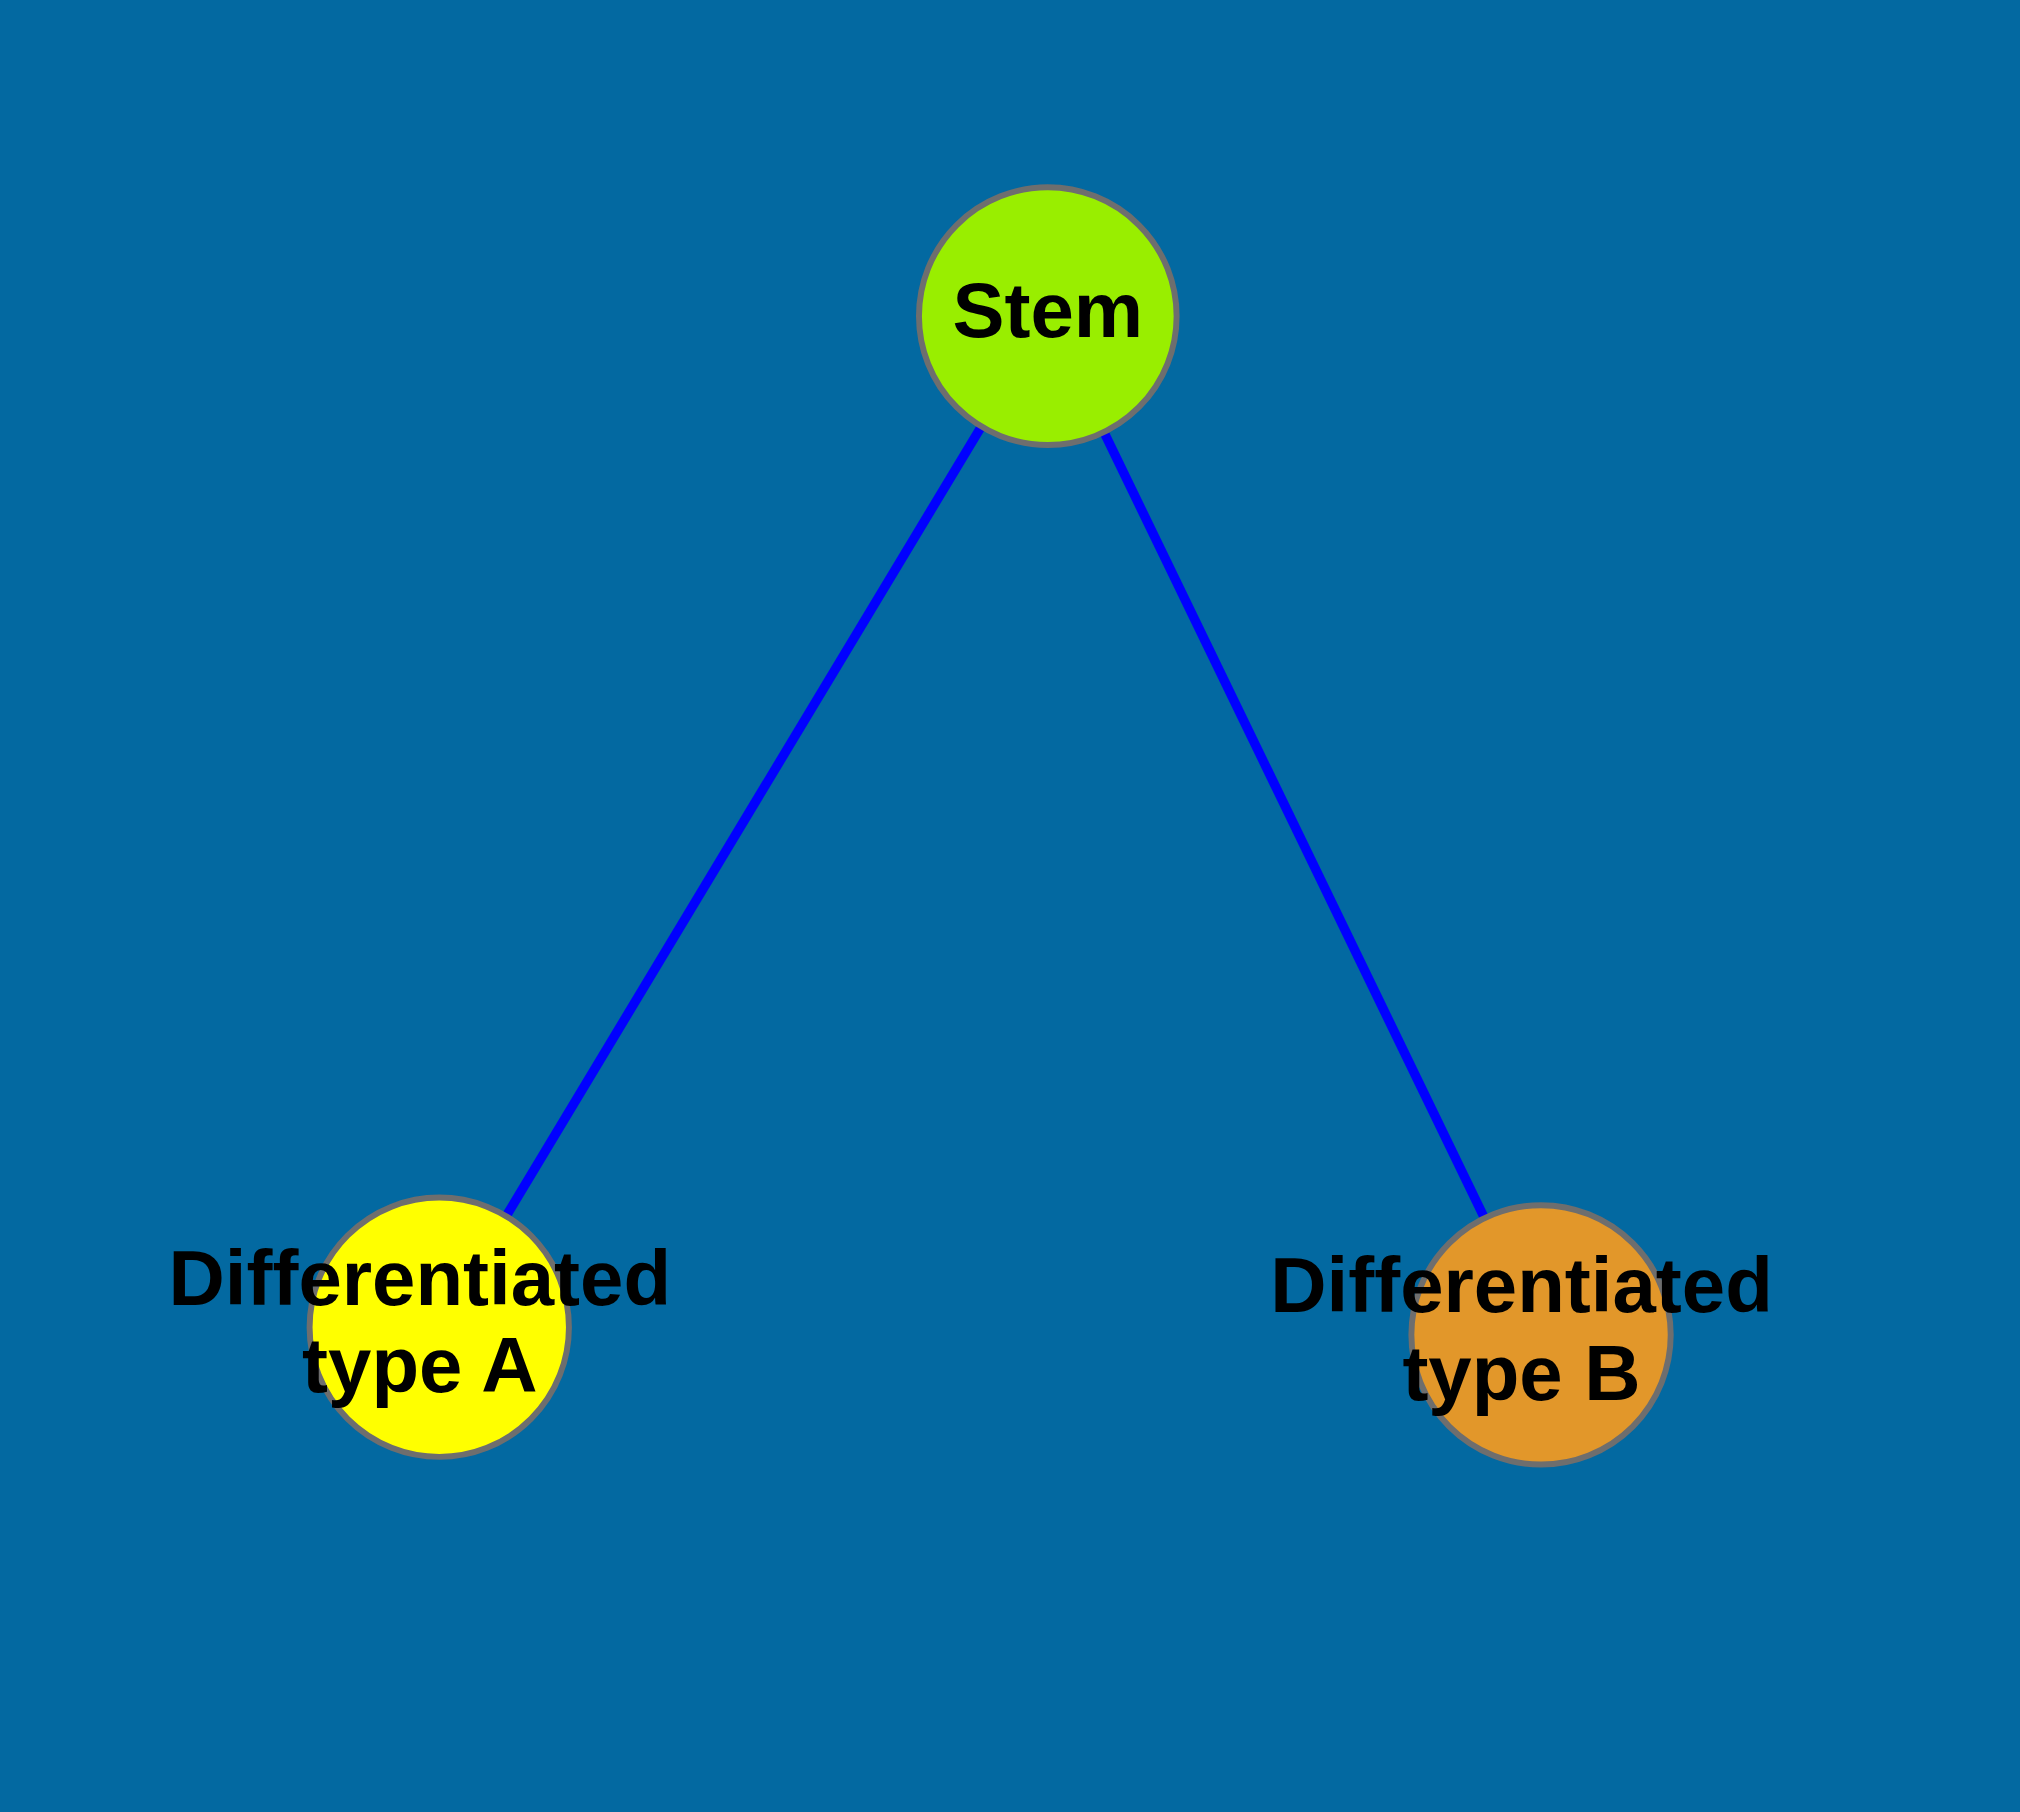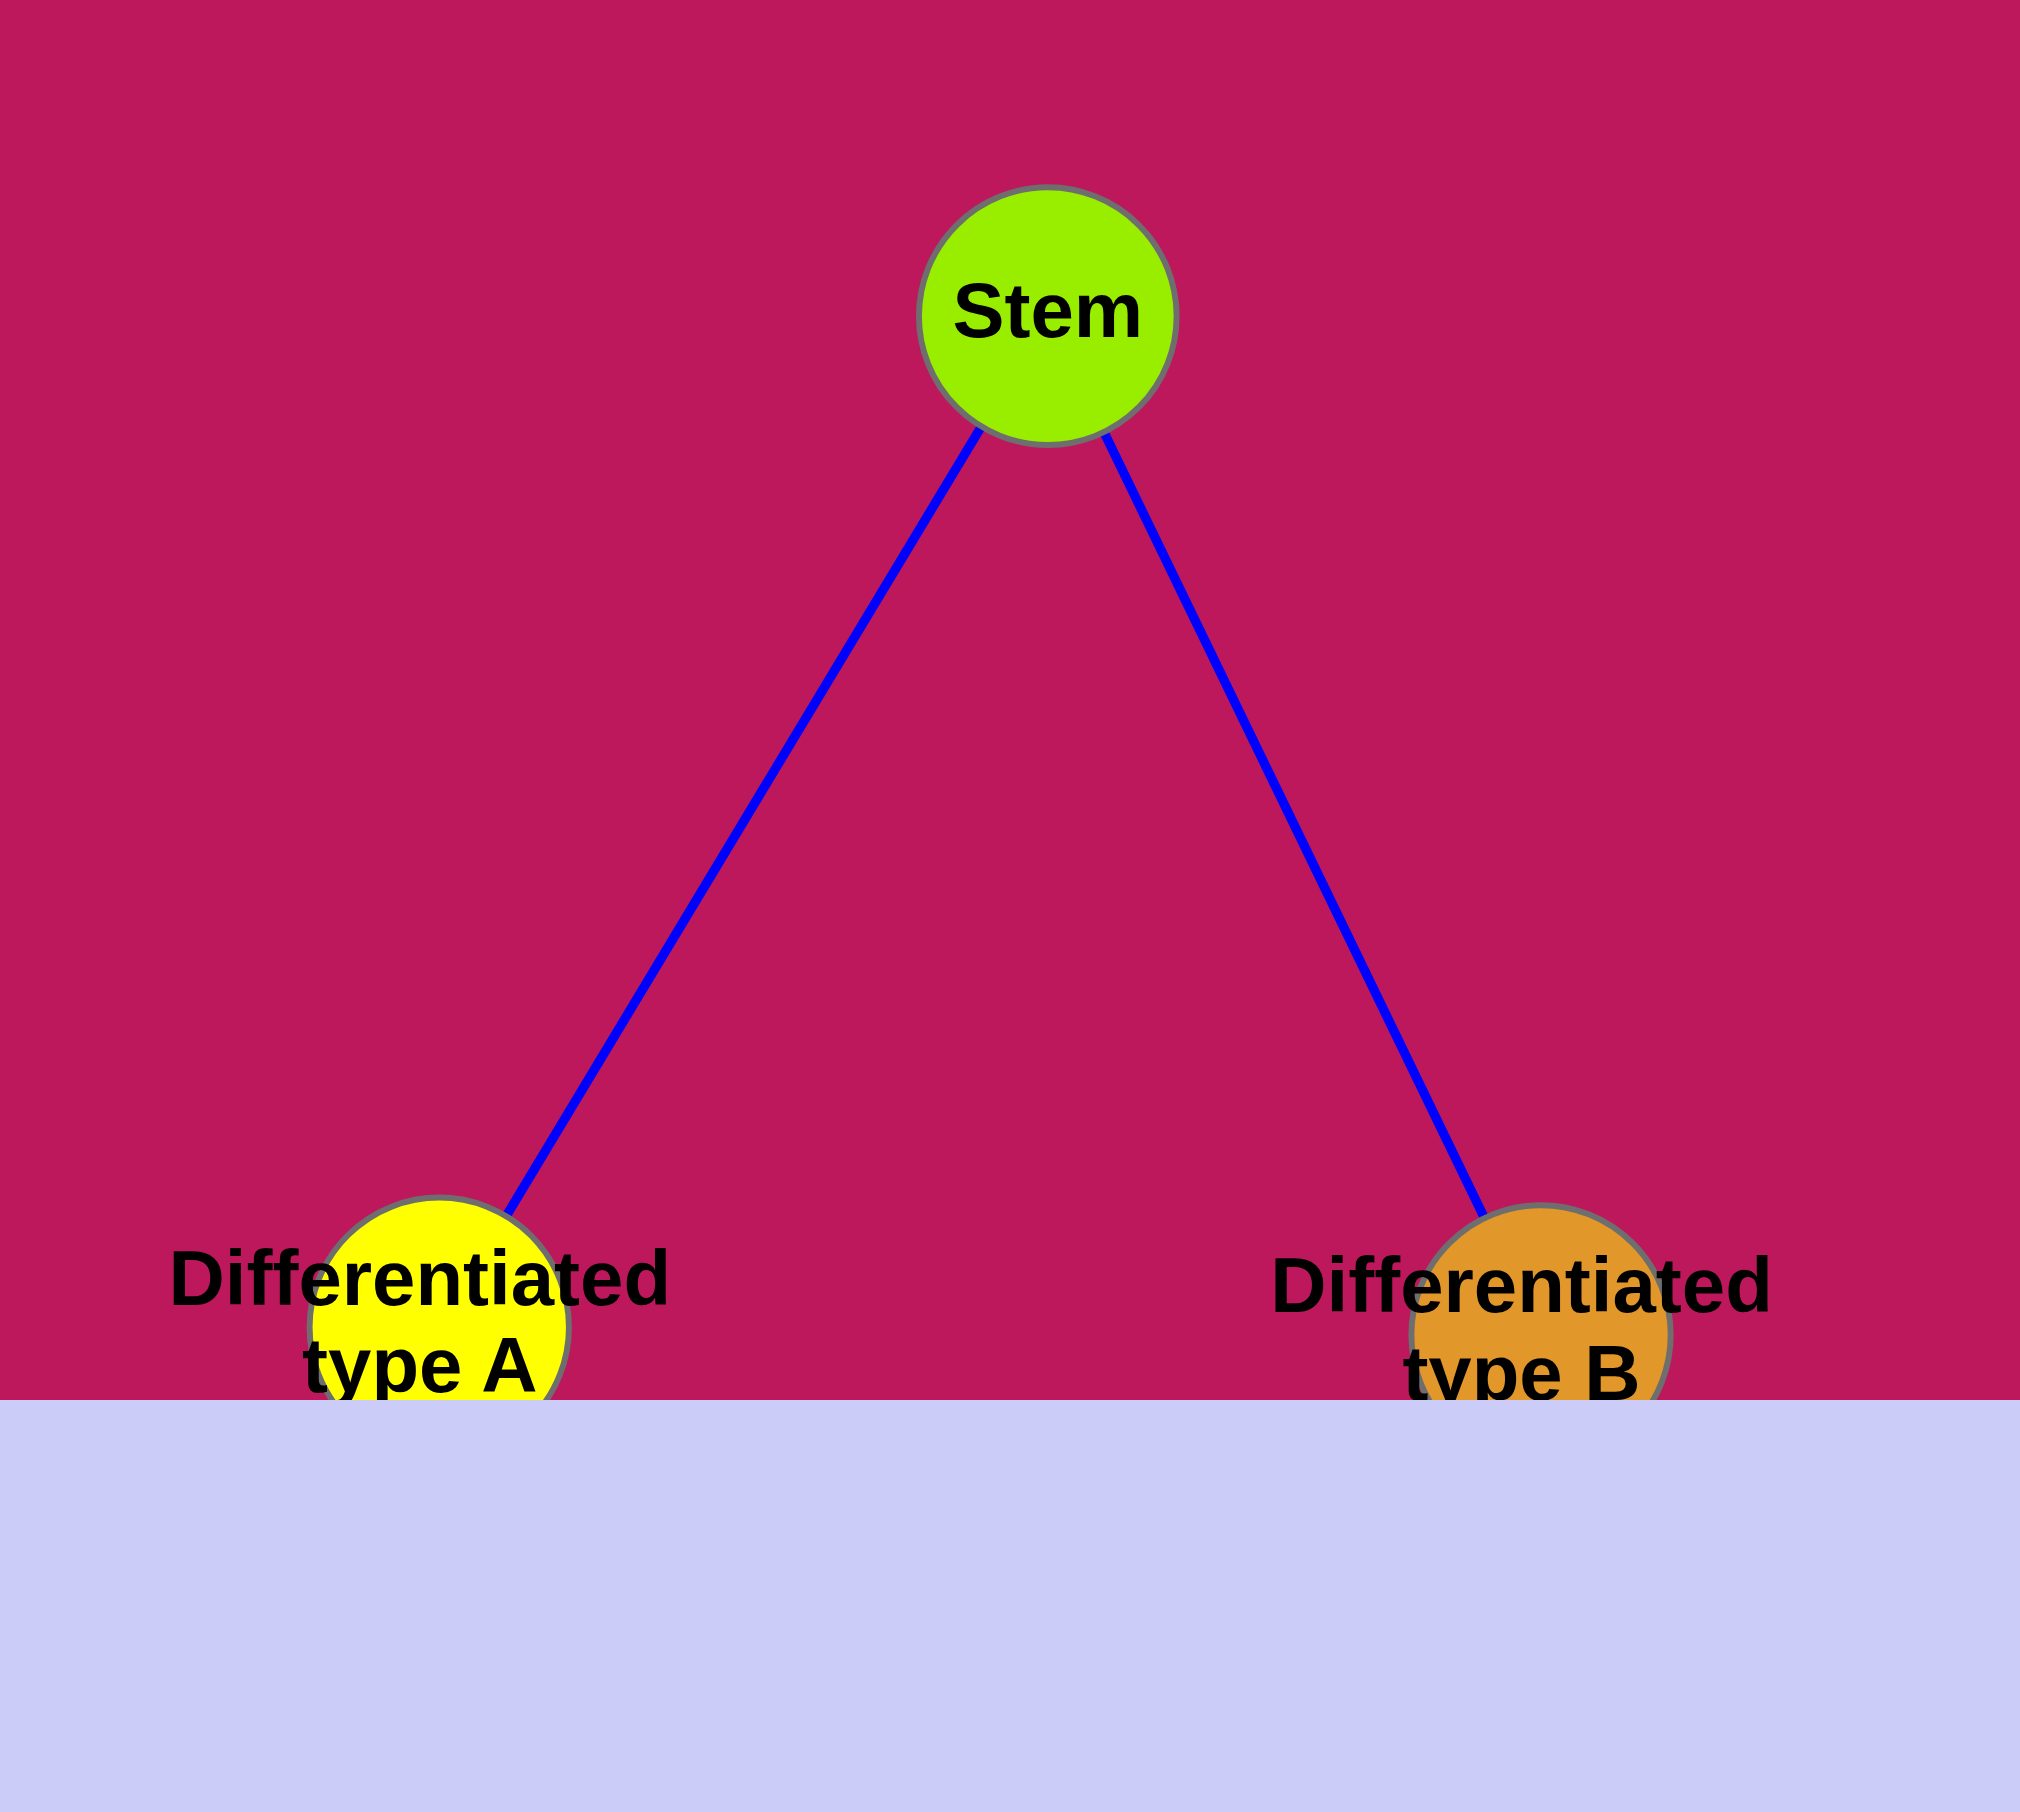--- a/index.html
+++ b/index.html
@@ -7,22 +7,22 @@
     margin: 0;
     padding: 0;
     background: #ccccf9;
   }
   body {
     font-family: "Liberation Sans", sans-serif;
   }
   #graph-canvas {
     position: relative;
     width: 2021px;
-    height: 1400px;
-    background: #be185d;
+    height: 1812px;
+    background: #0369a1;
     overflow: hidden;
   }
   #graph-svg {
     position: absolute;
     left: 0;
     top: 0;
     width: 2021px;
     height: 1812px;
   }
   .node-label {

